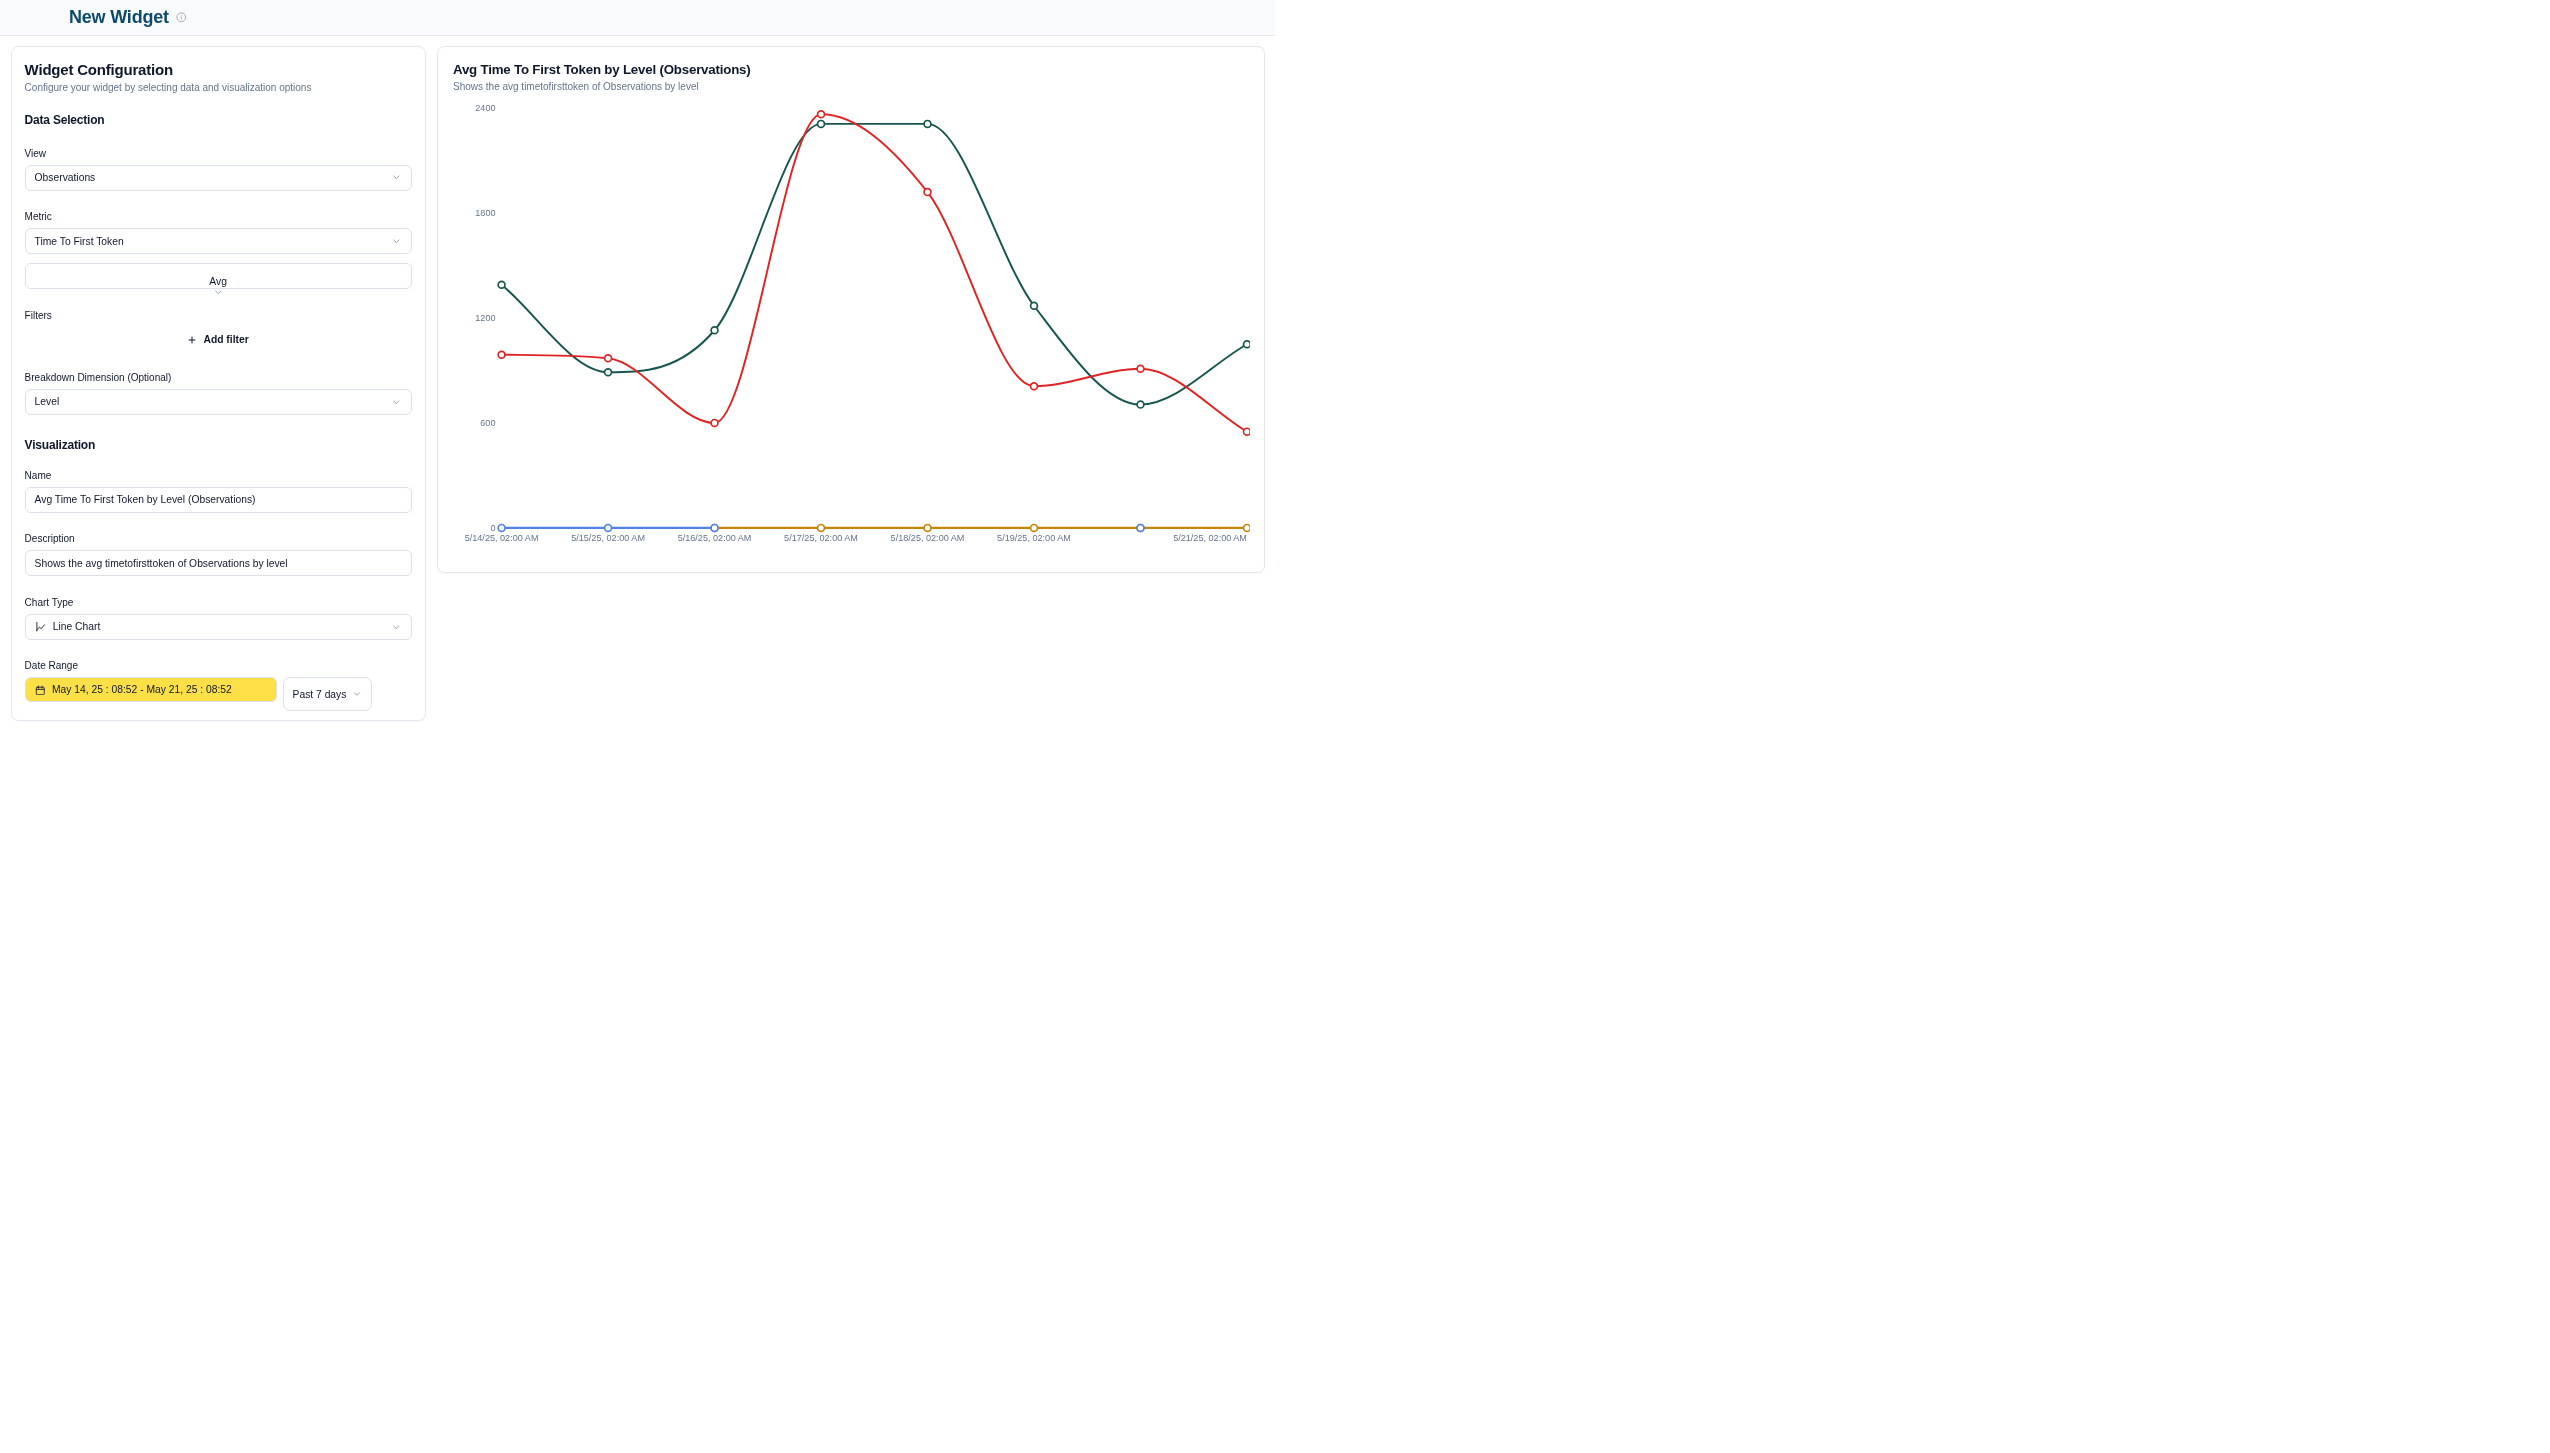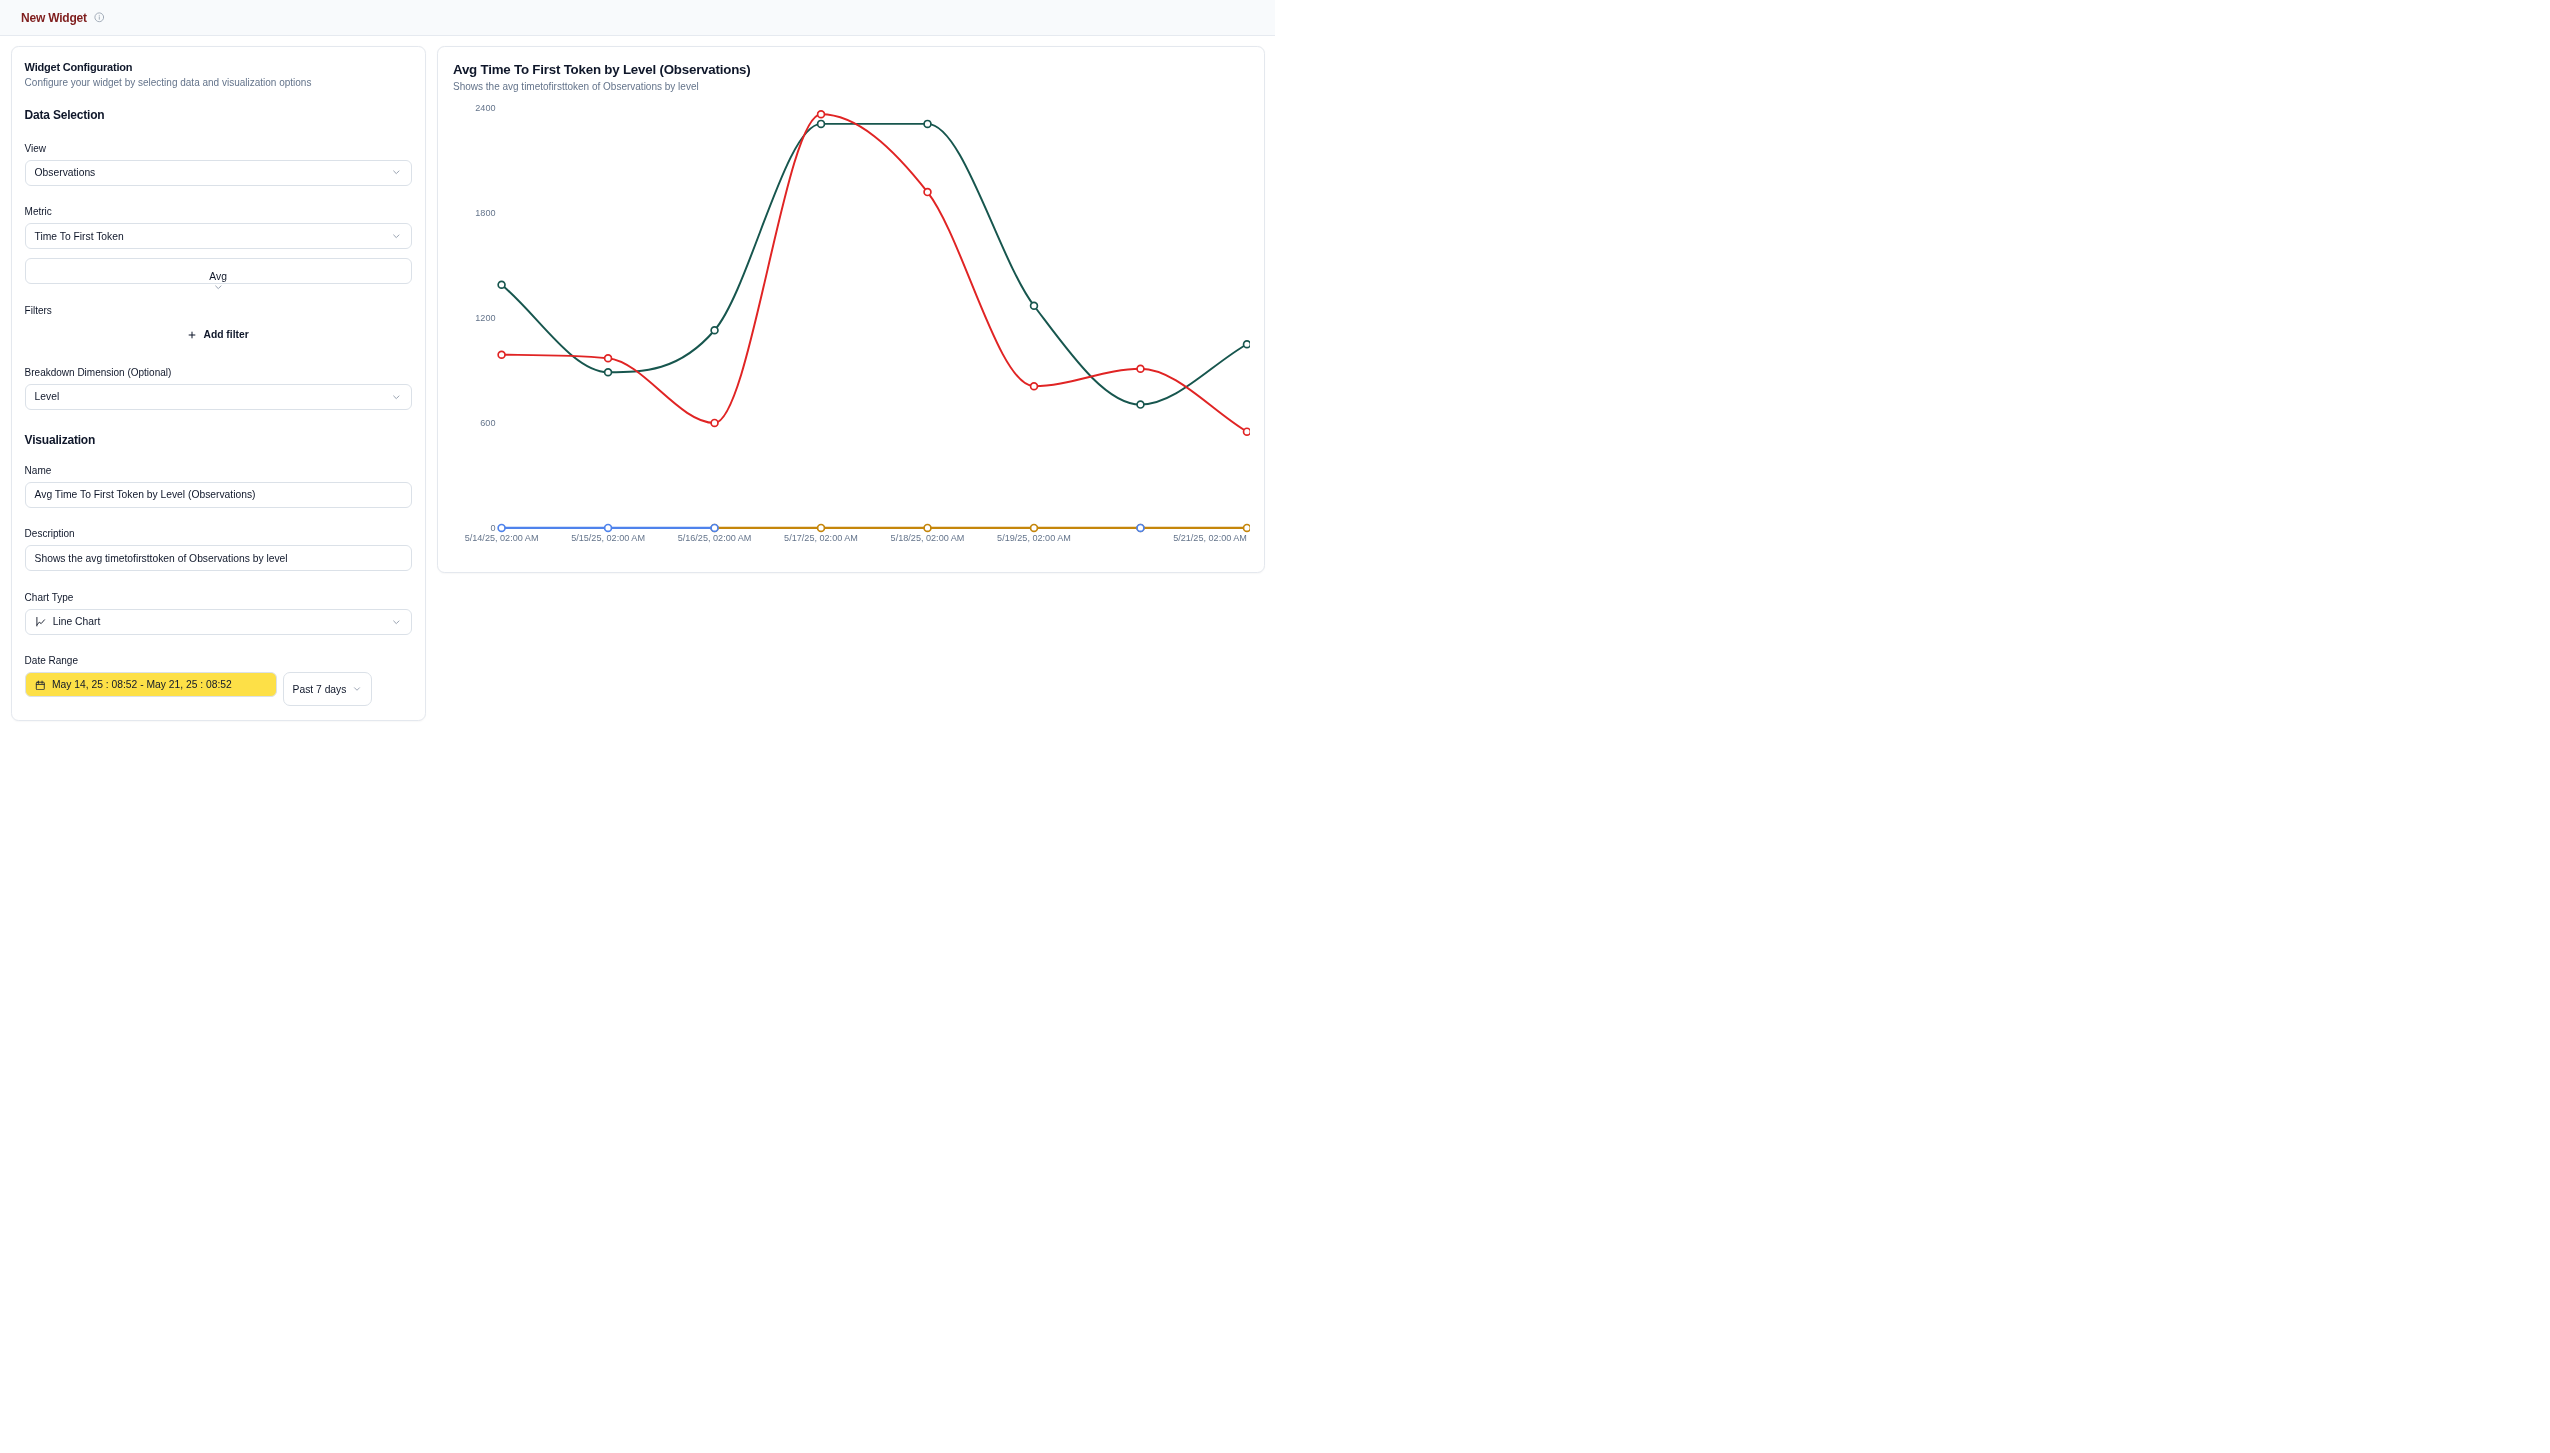--- a/index.html
+++ b/index.html
@@ -3,31 +3,31 @@
 <meta charset="utf-8">
 <style>
   * { margin:0; padding:0; box-sizing:border-box; }
   html,body { width:1275px; height:727px; background:#fff; overflow:hidden;
     font-family:"Liberation Sans", sans-serif; color:#0f172a; }
 
   
   .topbar { position:absolute; left:0; top:0; width:1275px; height:36px;
     background:#f8fafc; border-bottom:0.8px solid #e6eaf0; display:flex;
     align-items:center; padding:0 21px; gap:6.8px; }
-  .topbar h1 { font-size:12px; font-weight:700; letter-spacing:-0.2px; color:#7f1d1d; }
+  .topbar h1 { font-size:18px; font-weight:700; letter-spacing:-0.2px; color:#0c4a6e;margin-left:48px; }
   .info-ic { display:inline-flex; color:#9aa4b2; }
 
   
   .card { position:absolute; background:#fff; border:0.8px solid #e4e8ee;
     border-radius:7.6px; box-shadow:0 0.8px 1.5px rgba(15,23,42,.03); }
   .card.config { left:10.6px; top:46px; width:415px; height:675px; padding:13.7px 13px; overflow:hidden; }
   .card.preview { left:437px; top:46px; width:828px; height:527px; padding:15px; }
 
   
-  .cfg-title { font-size:11px; font-weight:700; letter-spacing:-0.2px; }
+  .cfg-title { font-size:15px; font-weight:700; letter-spacing:-0.2px; }
   .cfg-sub { font-size:10px; color:#64748b; margin-top:4.6px; }
   .section-h { font-size:12px; font-weight:700; letter-spacing:-0.2px; margin-top:20px; }
   .fld-label { font-size:10px; font-weight:400; margin-top:20.5px; }
   .sel, .inp { margin-top:6px; height:25px; width:100%; border:0.8px solid #dbe1e8;
     border-radius:6px; display:flex; align-items:center; padding:12px 9px;
     font-size:10.3px; color:#0f172a; background:#fff; cursor:pointer; }
   .sel .grow { flex:1 1 auto; }
   .sel + .sel { margin-top:9px;flex-direction:column; }
   .chev { color:#8a94a6; display:inline-flex; flex:0 0 auto; }
   .ghost-btn { margin-top:7.6px; height:23px; width:100%; display:flex; align-items:center;

